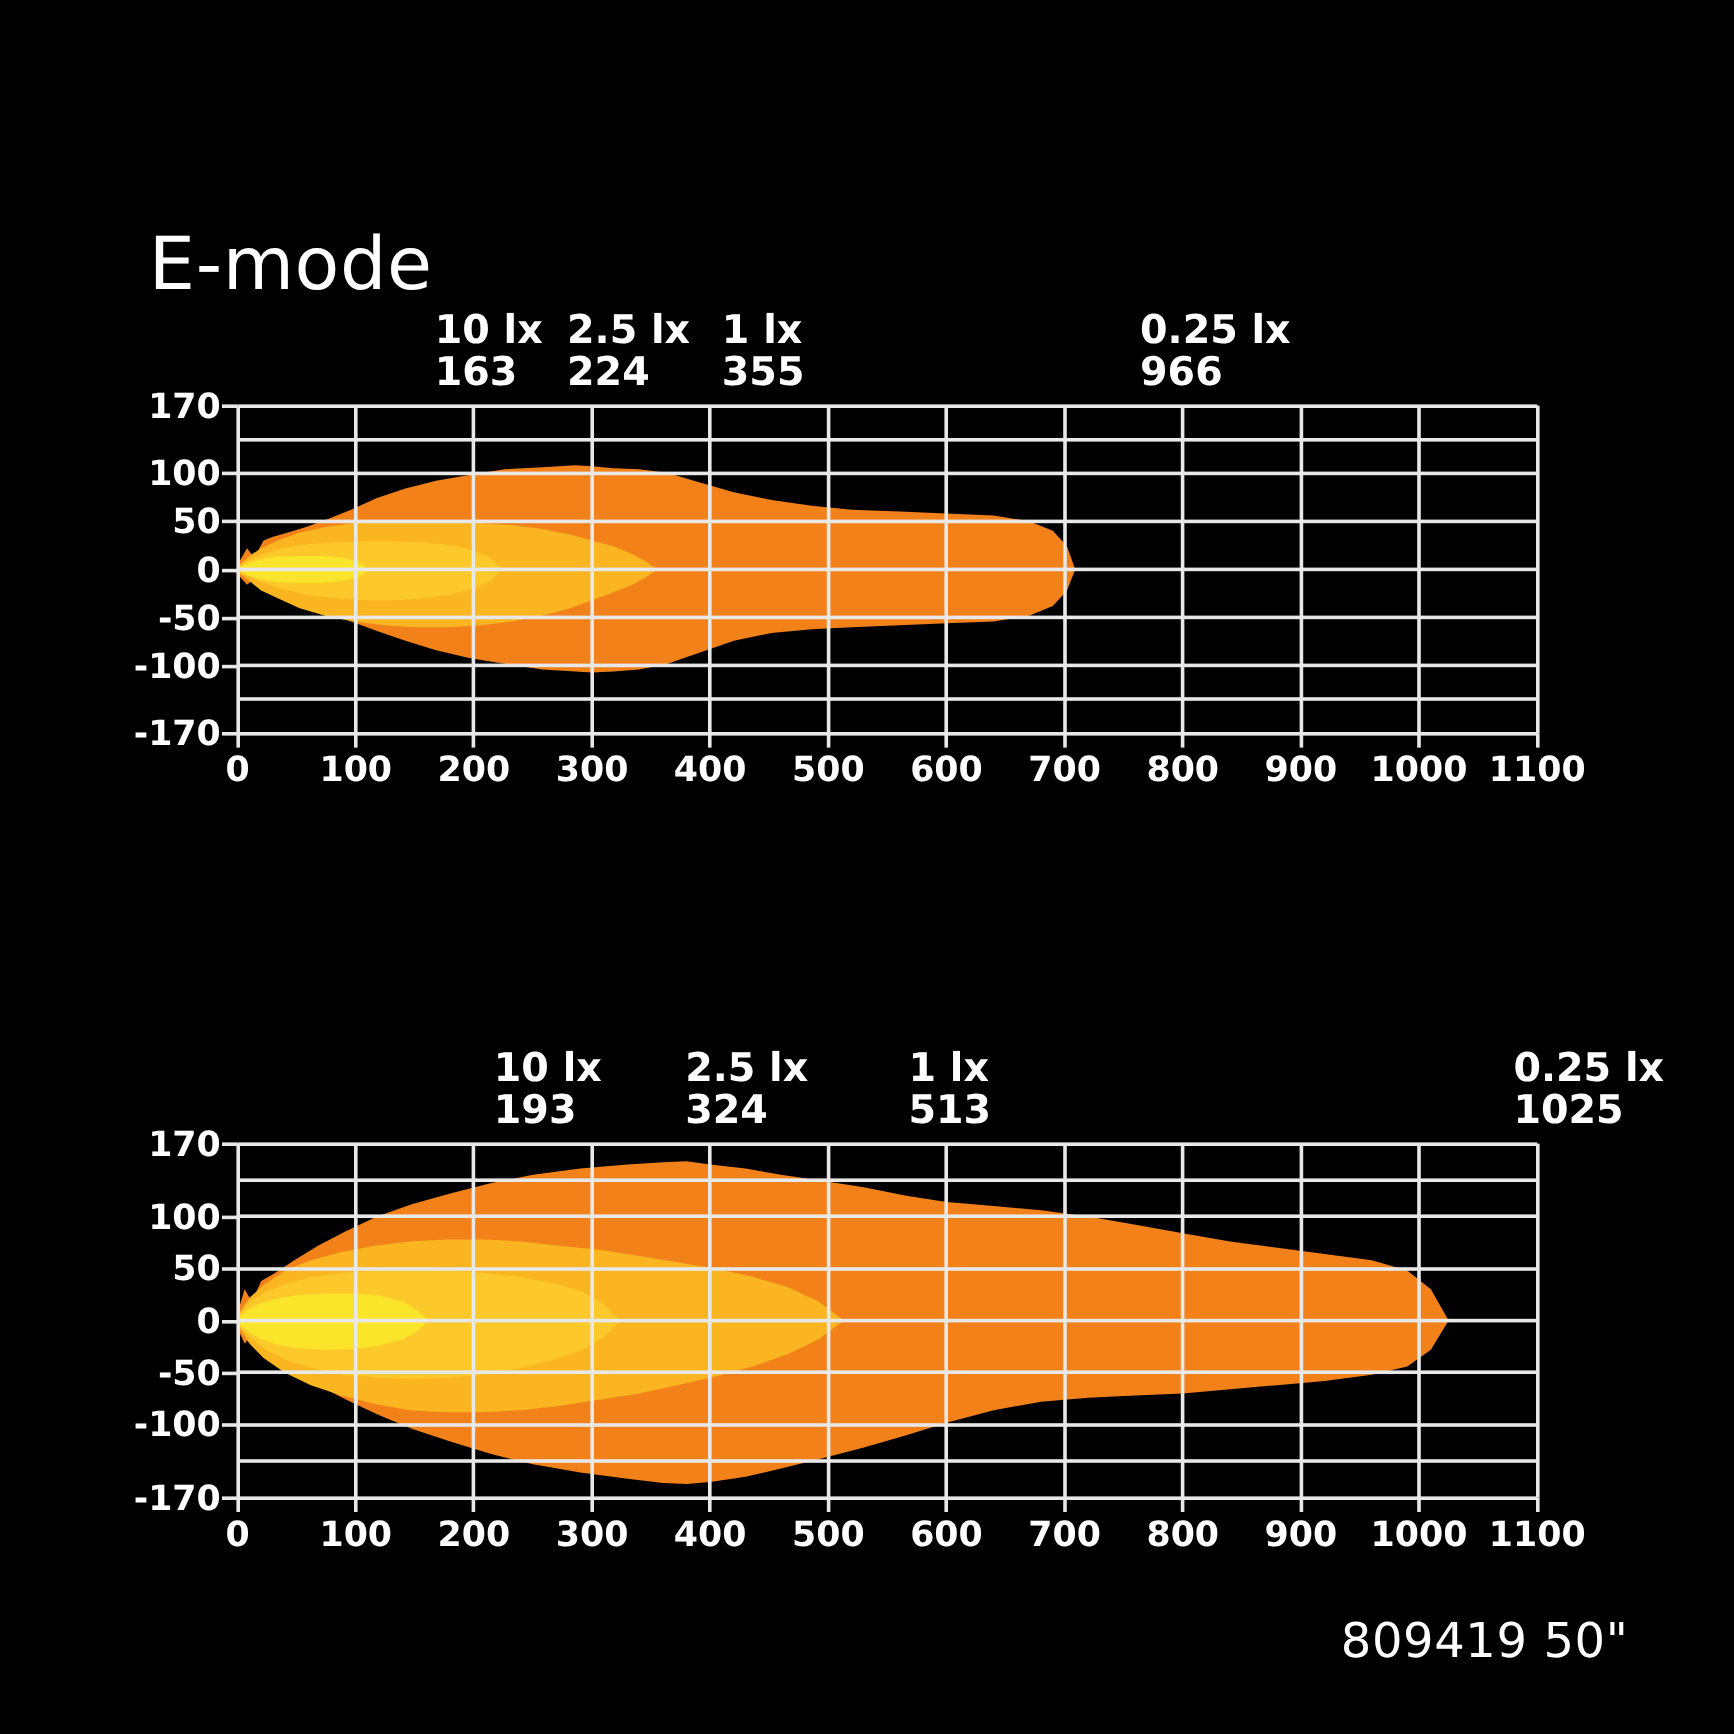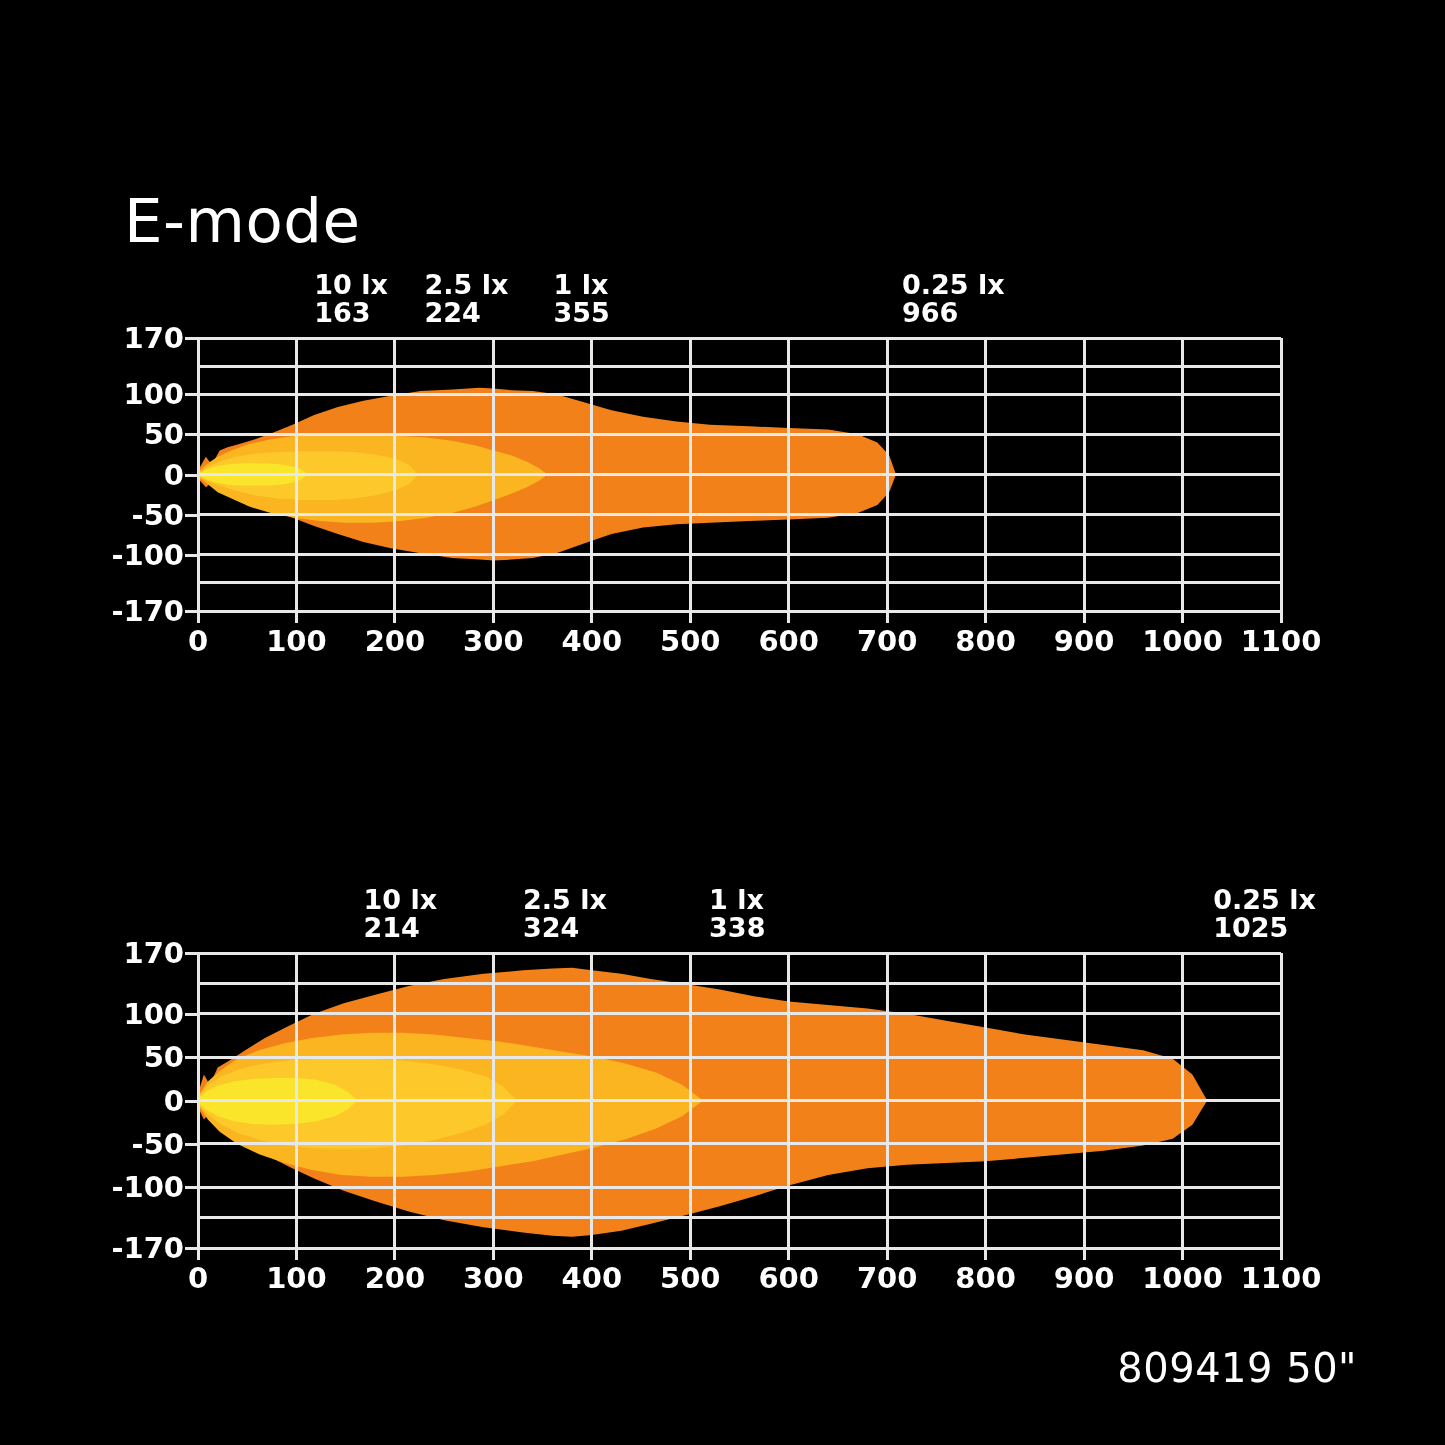--- a/index.html
+++ b/index.html
@@ -83,25 +83,26 @@
     top:100%;
     width:3px;height:12px;
     background:#e8e8e8;
   }
 
   
   .lux{
     position:absolute;
     bottom:100%;
     margin-bottom:10px;
-    font-size:27px;
+    font-size:33px;
     font-weight:700;
     line-height:1.06;
     white-space:nowrap;
     font-family:"DejaVu Sans", sans-serif;
+    margin-left:48px;
   }
   .lux .lux-val{display:block;}
   .lux .lux-dist{display:block;}
 
   .footer-label{
     position:absolute;
     right:88px;bottom:54px;
     font-size:40px;
     font-weight:400;
     color:#ffffff;
@@ -279,29 +280,29 @@
           <div class="xtick" style="left: 81.8182%;">900</div>
           <div class="xtick-mark" style="left: calc(81.8182% - 1.5px);"></div>
           <div class="xtick" style="left: 90.9091%;">1000</div>
           <div class="xtick-mark" style="left: calc(90.9091% - 1.5px);"></div>
           <div class="xtick" style="left: 100%;">1100</div>
           <div class="xtick-mark" style="left: calc(100% - 1.5px);"></div>
         </div>
       <div class="lux-labels" id="lux-1">
           <div class="lux" style="left: calc(14.7273% + 6px);">
             <span class="lux-val">10 lx</span>
-            <span class="lux-dist">214</span>
+            <span class="lux-dist">193</span>
           </div>
           <div class="lux" style="left: calc(29.4545% + 6px);">
             <span class="lux-val">2.5 lx</span>
             <span class="lux-dist">324</span>
           </div>
           <div class="lux" style="left: calc(46.6364% + 6px);">
             <span class="lux-val">1 lx</span>
-            <span class="lux-dist">338</span>
+            <span class="lux-dist">513</span>
           </div>
           <div class="lux" style="left: calc(93.1818% + 6px);">
             <span class="lux-val">0.25 lx</span>
             <span class="lux-dist">1025</span>
           </div>
         </div>
     </div>
   </div>
 
   <div class="footer-label">809419 50"</div>

